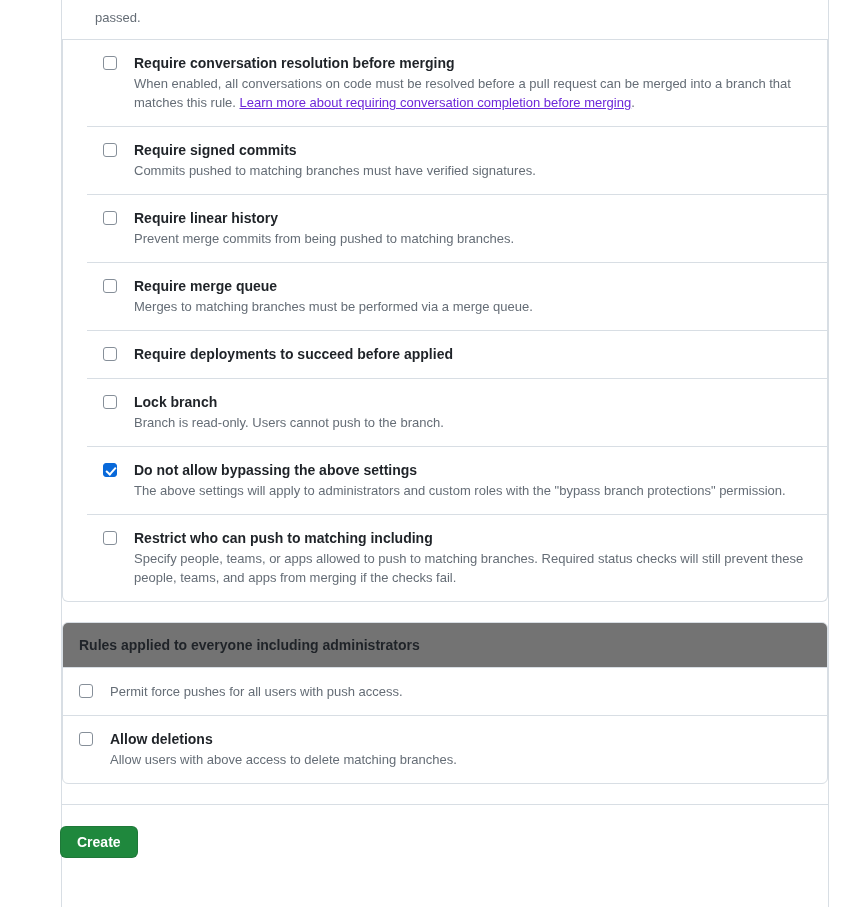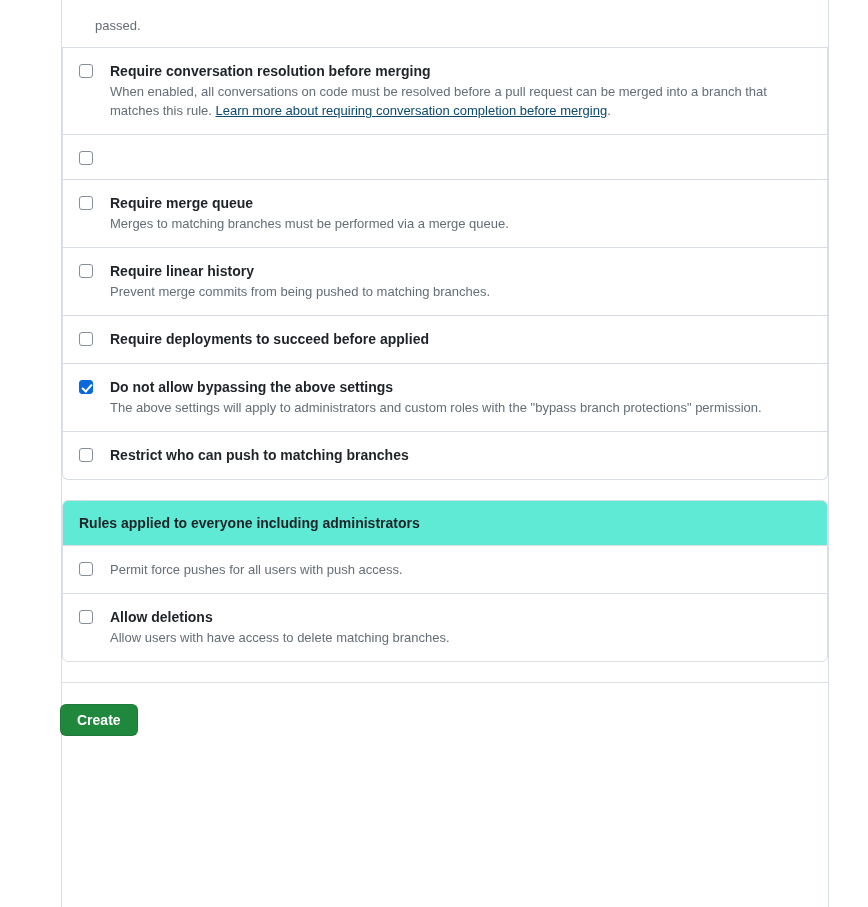--- a/index.html
+++ b/index.html
@@ -35,45 +35,46 @@
     position: absolute;
     left: 0;
     top: 0;
     width: 868px;
   }
 
   
   .partial-row {
     margin-left: 62px;
     margin-right: 40px;
-    padding: 16px 0 12px 33px;
+    padding: 8px 0 12px 33px;
     border-bottom: 1px solid #d8dee4;
     width: 766px;
   }
   .partial-row .desc { padding-top: 0; }
 
   
   .card {
     margin: 0 0 0 62px;
     width: 766px;
     border: 1px solid #d8dee4;
     border-radius: 6px;
     background: #ffffff;
     overflow: hidden;
   }
   .card.first {
     border-top: none;
     border-top-left-radius: 0;
     border-top-right-radius: 0;
     margin-top: 0;
+    padding-left: 24px;
   }
   .card-gap { height: 20px; }
 
   .card-header {
-    background: #5eead4;
+    background: #737373;
     border-bottom: 1px solid #d8dee4;
     padding: 14px 16px;
     font-weight: bold;
     font-size: 14px;
     color: #1f2328;
   }
 
   .rule-row {
     padding: 13px 16px 14px 16px;
     border-bottom: 1px solid #d8dee4;
@@ -122,21 +123,21 @@
     cursor: pointer;
   }
   .desc {
     font-size: 13px;
     line-height: 19px;
     color: #656d76;
     padding-top: 1px;
     max-width: 712px;
   }
   .desc a {
-    color: #0c4a6e;
+    color: #6d28d9;
   }
 
   
   .footer-sep {
     margin: 20px 0 0 61px;
     width: 768px;
     height: 1px;
     background: #d8dee4;
   }
   .footer-actions {
@@ -172,58 +173,70 @@
     <div class="rule-row">
       <span class="cbox"></span>
       <div class="rule-body">
         <div class="rule-title">Require conversation resolution before merging</div>
         <div class="desc"><span>When enabled, all conversations on code must be resolved before a pull request can be merged into a branch that matches this rule. </span><a href="#">Learn more about requiring conversation completion before merging</a><span>.</span></div>
       </div>
     </div>
 
     <div class="rule-row">
       <span class="cbox"></span>
+      <div class="rule-body">
+        <div class="rule-title">Require signed commits</div>
+        <div class="desc">Commits pushed to matching branches must have verified signatures.</div>
+      </div>
+    </div>
+
+    <div class="rule-row">
+      <span class="cbox"></span>
+      <div class="rule-body">
+        <div class="rule-title">Require linear history</div>
+        <div class="desc">Prevent merge commits from being pushed to matching branches.</div>
+      </div>
     </div>
 
     <div class="rule-row">
       <span class="cbox"></span>
       <div class="rule-body">
         <div class="rule-title">Require merge queue</div>
         <div class="desc">Merges to matching branches must be performed via a merge queue.</div>
       </div>
     </div>
 
     <div class="rule-row">
       <span class="cbox"></span>
       <div class="rule-body">
-        <div class="rule-title">Require linear history</div>
-        <div class="desc">Prevent merge commits from being pushed to matching branches.</div>
-      </div>
-    </div>
-
-    <div class="rule-row">
-      <span class="cbox"></span>
-      <div class="rule-body">
         <div class="rule-title">Require deployments to succeed before applied</div>
       </div>
     </div>
 
+    <div class="rule-row">
+      <span class="cbox"></span>
+      <div class="rule-body">
+        <div class="rule-title">Lock branch</div>
+        <div class="desc">Branch is read-only. Users cannot push to the branch.</div>
+      </div>
+    </div>
 
     <div class="rule-row">
       <span class="cbox checked"></span>
       <div class="rule-body">
         <div class="rule-title">Do not allow bypassing the above settings</div>
         <div class="desc">The above settings will apply to administrators and custom roles with the "bypass branch protections" permission.</div>
       </div>
     </div>
 
     <div class="rule-row">
       <span class="cbox"></span>
       <div class="rule-body">
-        <div class="rule-title">Restrict who can push to matching branches</div>
+        <div class="rule-title">Restrict who can push to matching including</div>
+        <div class="desc">Specify people, teams, or apps allowed to push to matching branches. Required status checks will still prevent these people, teams, and apps from merging if the checks fail.</div>
       </div>
     </div>
 
   </div>
 
   <div class="card-gap"></div>
 
   <div class="card">
     <div class="card-header">Rules applied to everyone including administrators</div>
 
@@ -231,21 +244,21 @@
       <span class="cbox"></span>
       <div class="rule-body">
         <div class="desc">Permit force pushes for all users with push access.</div>
       </div>
     </div>
 
     <div class="rule-row">
       <span class="cbox"></span>
       <div class="rule-body">
         <div class="rule-title">Allow deletions</div>
-        <div class="desc">Allow users with have access to delete matching branches.</div>
+        <div class="desc">Allow users with above access to delete matching branches.</div>
       </div>
     </div>
   </div>
 
   <div class="footer-sep"></div>
 
   <div class="footer-actions">
     <button class="btn-create">Create</button>
   </div>
 

